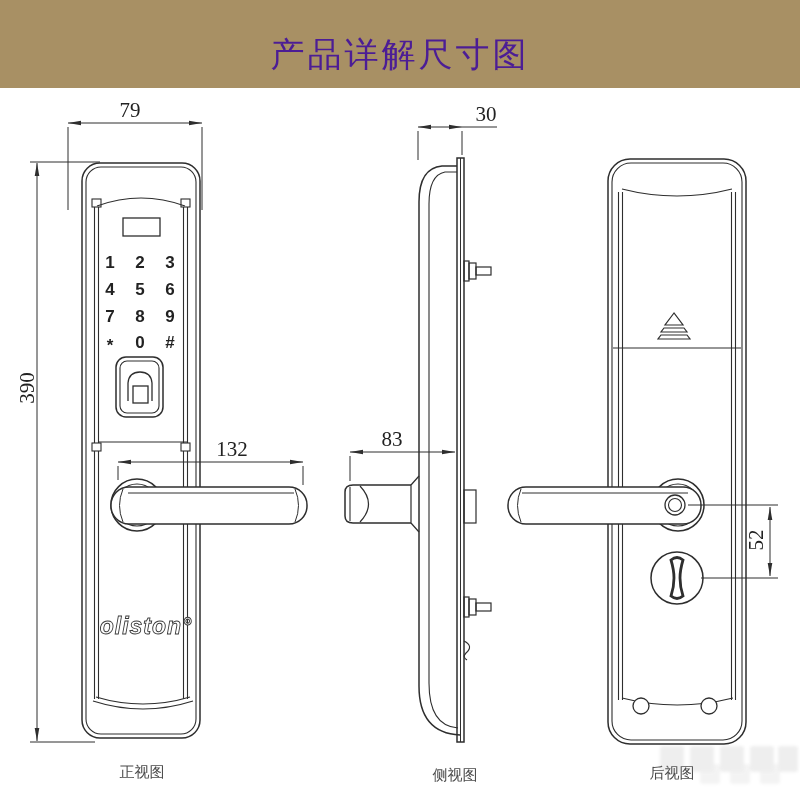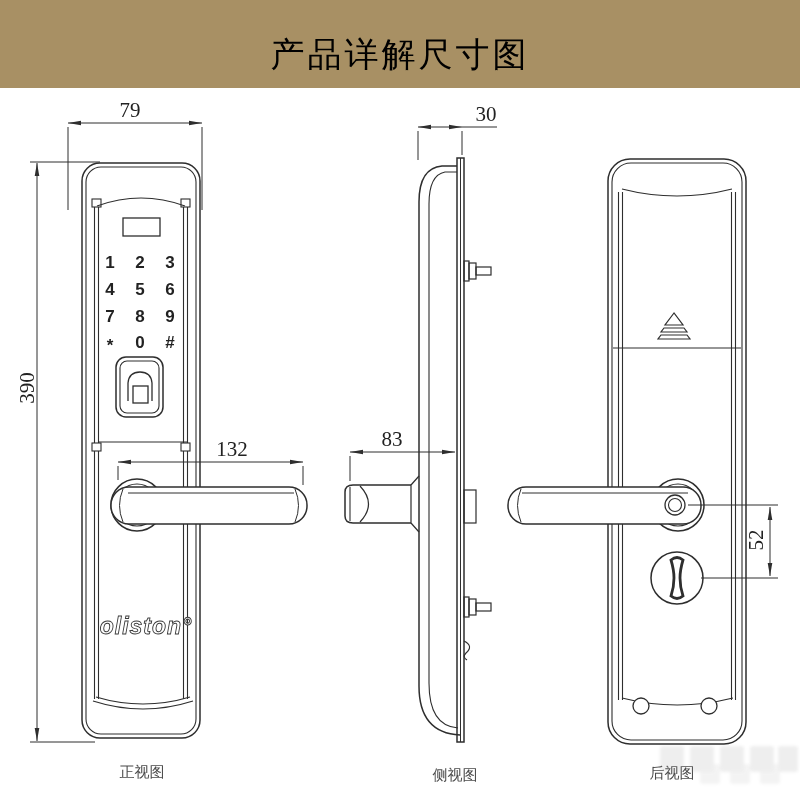--- a/index.html
+++ b/index.html
@@ -15,21 +15,21 @@
   text.key{font-family:"Liberation Sans",sans-serif;font-size:17px;font-weight:bold;fill:#222;}
   text.brand{font-family:"Liberation Sans",sans-serif;font-size:23px;font-style:italic;
              font-weight:bold;letter-spacing:1px;}
 </style>
 </head>
 <body>
 
 <div id="stage">
 
   <div id="banner" style="background:#A89064;">
-    <span class="title" style="color:#000000;margin-top:22px;">产品详解尺寸图</span>
+    <span class="title" style="color:#4c1d95;margin-top:22px;">产品详解尺寸图</span>
   </div>
 
   <svg id="drawing" viewBox="0 88 800 710" width="800" height="710" xmlns="http://www.w3.org/2000/svg">
     <defs>
       <marker id="arr" markerWidth="14" markerHeight="6" refX="13" refY="3" orient="auto-start-reverse" markerUnits="userSpaceOnUse">
         <path d="M0,0.7 L13,3 L0,5.3 Z" fill="#2E2E2E"></path>
       </marker>
       <filter id="wmblur">
           <feGaussianBlur stdDeviation="1.6"></feGaussianBlur>
         </filter>

